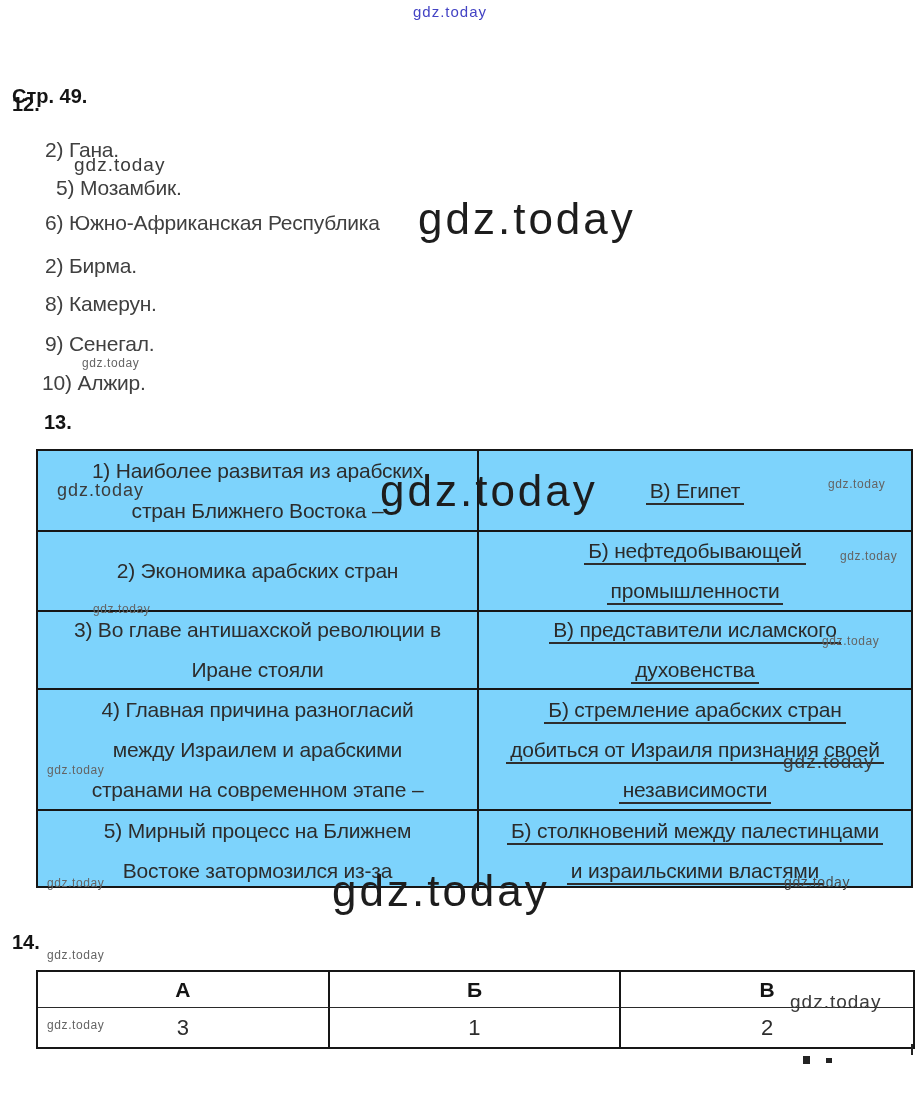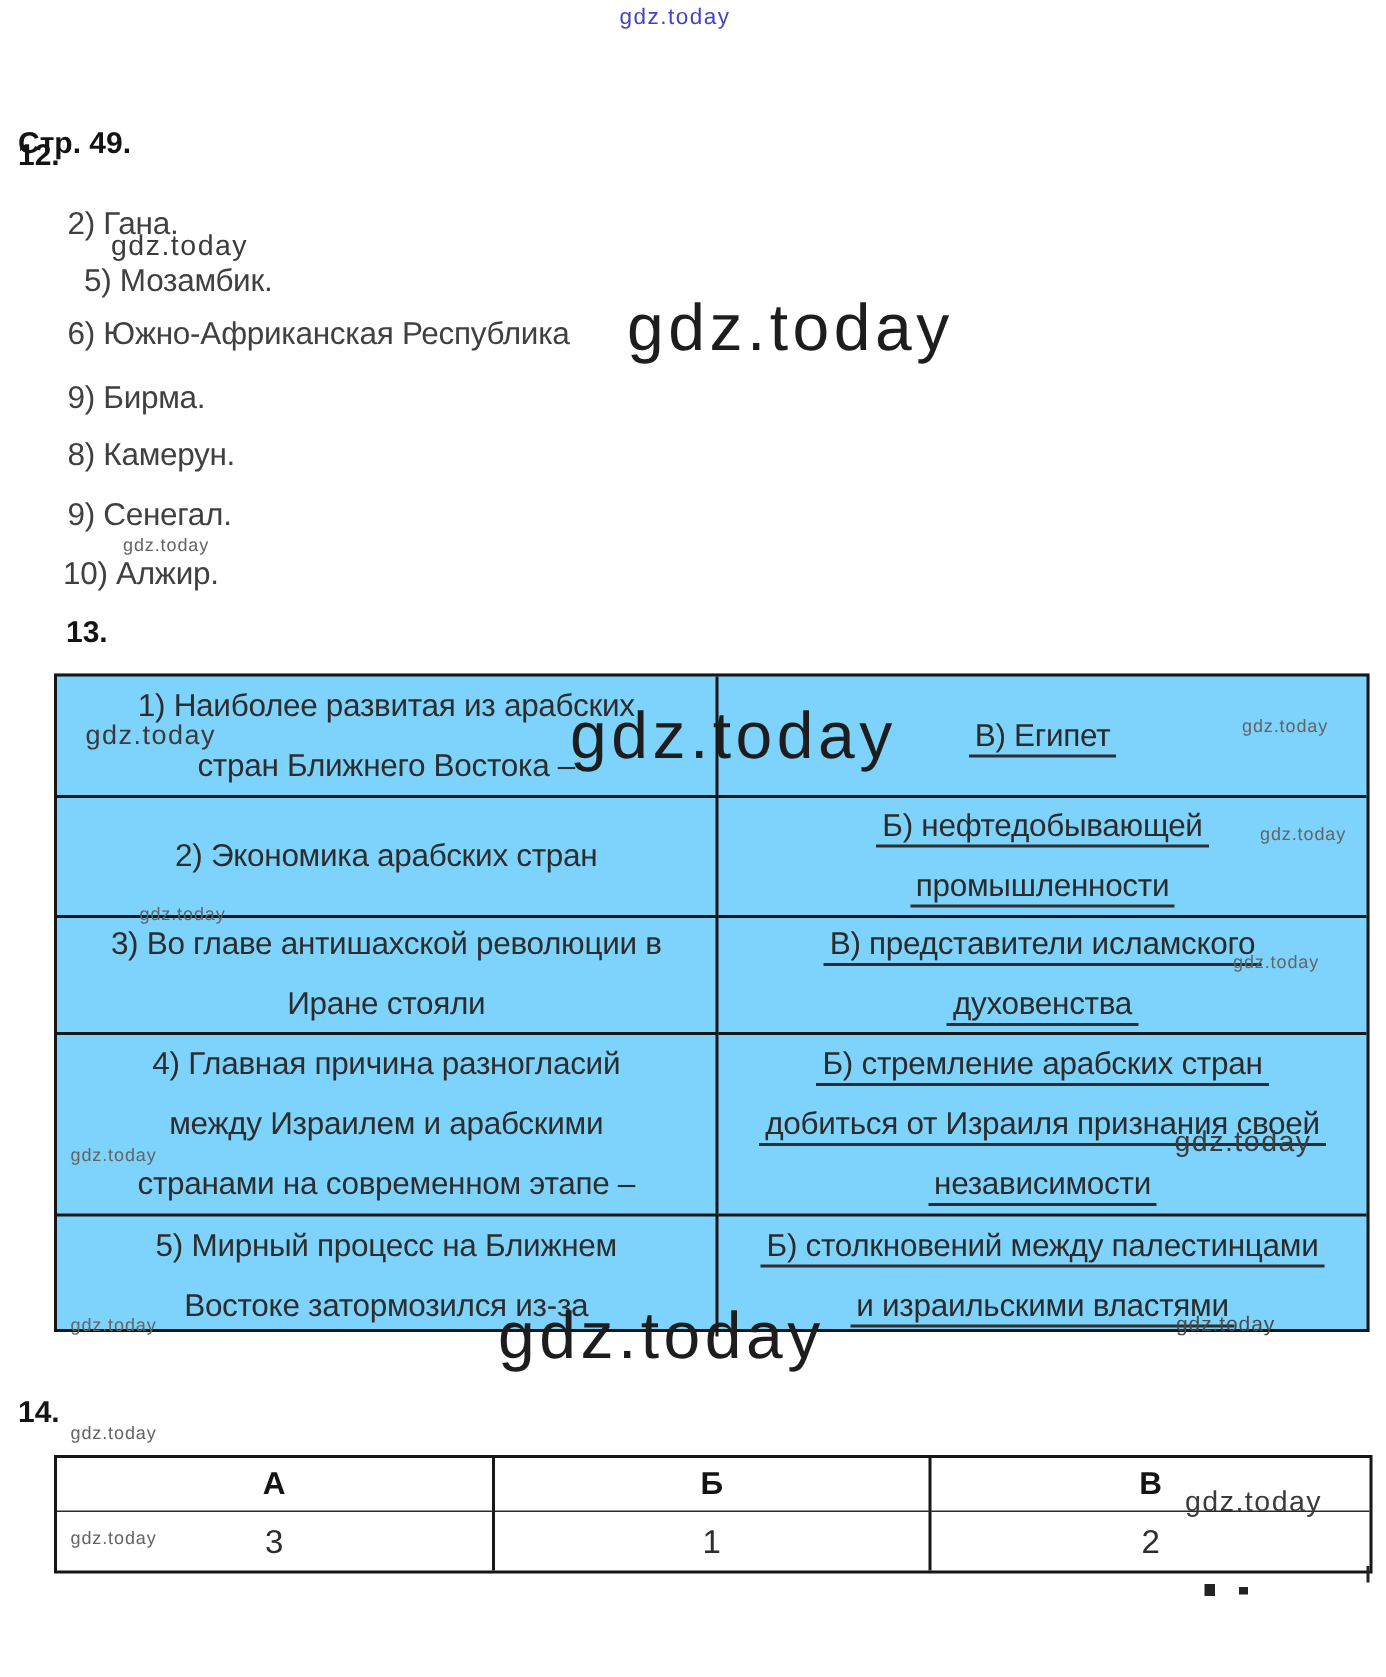--- a/index.html
+++ b/index.html
@@ -56,21 +56,21 @@
   <div class="wm wm-md" style="left:74px; top:154px; font-size:19px;">gdz.today</div>
   <div class="wm wm-lg" style="left:418px; top:194px;">gdz.today</div>
   <div class="wm wm-sm" style="left:82px; top:356px;">gdz.today</div>
 
   <div class="heading" style="left:12px; top:38px;margin-top:47px;">Стр. 49.</div>
   <div class="heading" style="left:12px; top:93px;">12.</div>
 
   <div class="list-item" style="left:45px; top:138px;">2) Гана.</div>
   <div class="list-item" style="left:45px; top:176px;margin-left:11px;">5) Мозамбик.</div>
   <div class="list-item" style="left:45px; top:211px;">6) Южно-Африканская Республика</div>
-  <div class="list-item" style="left:45px; top:254px;">9) Бирма.</div>
+  <div class="list-item" style="left:45px; top:254px;">2) Бирма.</div>
   <div class="list-item" style="left:45px; top:292px;">8) Камерун.</div>
   <div class="list-item" style="left:45px; top:332px;">9) Сенегал.</div>
   <div class="list-item" style="left:42px; top:371px;">10) Алжир.</div>
 
   <div class="heading" style="left:12px; top:411px;margin-left:32px;">13.</div>
 
   <div class="t13">
     <div class="cell q first">
       <div class="line">1) Наиболее развитая из арабских</div>
       <div class="line">стран Ближнего Востока –</div>

